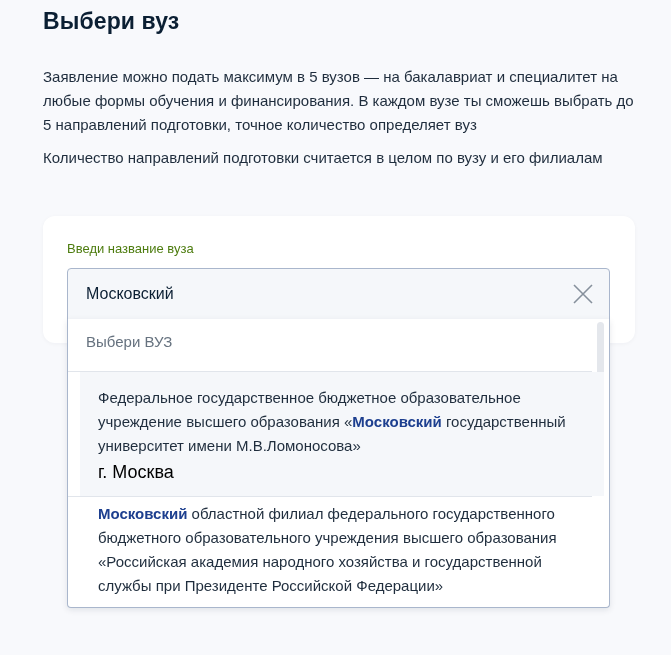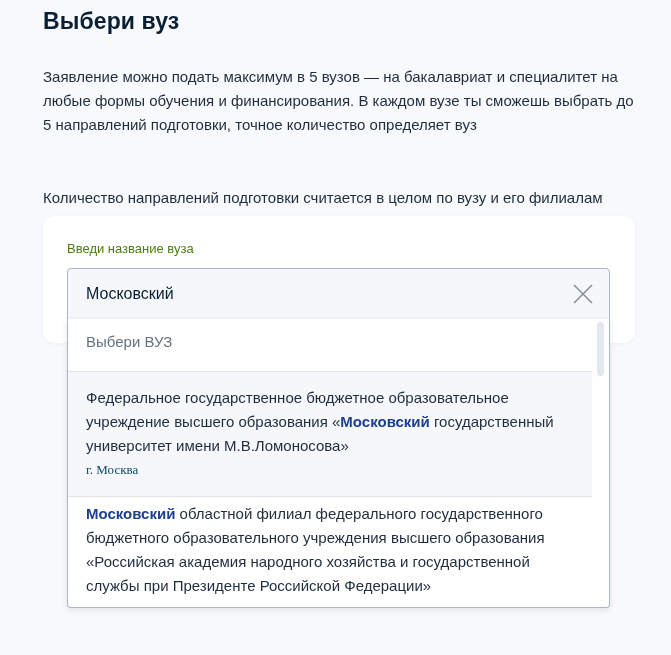--- a/index.html
+++ b/index.html
@@ -13,21 +13,21 @@
   .title {
     position: absolute; left: 43px; top: 8px;
     font-size: 23px; font-weight: bold; letter-spacing: 0.1px;
     color: #0b1f33; margin: 0;
   }
   .para {
     position: absolute; left: 43px; width: 600px;
     font-size: 15px; line-height: 24px; color: #1f2d3d; margin: 0;
   }
   .p1 { top: 57px; margin-top: 8px; }
-  .p2 { top: 146px; margin-top: 40px; }
+  .p2 { top: 146px; }
   .card {
     position: absolute; left: 43px; top: 216px; width: 592px; height: 127px;
     background: #ffffff; border-radius: 12px;
     box-shadow: 0 1px 4px rgba(11,31,51,0.04);
   }
   .field-label {
     position: absolute; left: 67px; top: 241px;
     font-size: 13px; color: #4d7c0f;
   }
   .input-box {
@@ -53,28 +53,28 @@
     position: absolute; right: 5px; top: 3px; width: 7px; height: 54px;
     background: #e4e7ec; border-radius: 4px;
   }
   .placeholder-opt {
     position: absolute; left: 18px; top: 14px; font-size: 15px; color: #66727f;
   }
   .divider {
     position: absolute; left: 0; width: 524px; height: 1px; background: #e1e5eb;
   }
   .item {
-    position: absolute; left: 0; width: 524px; box-sizing: border-box;
+    position: absolute; left: 12px; width: 524px; box-sizing: border-box;
     padding: 0 18px; cursor: pointer;
   }
   .item1 { top: 53px; height: 124px; background: #f5f7fa; padding-top: 14px; }
   .item2 { top: 179px; height: 110px; padding-top: 4px; }
   .item-text { font-size: 15px; line-height: 24px; color: #1f2d3d; }
   .hl { color: #1d3f8f; font-weight: bold; }
-  .item-city { font-size: 13px; color: #0c4a6e; margin-top: 4px; font-family: Liberation Serif, serif; }
+  .item-city { font-size: 18px; color: #000000; margin-top: 4px; }
 </style>
 </head>
 <body>
 
 <h1 class="title">Выбери вуз</h1>
 <p class="para p1">Заявление можно подать максимум в 5 вузов — на бакалавриат и специалитет на любые формы обучения и финансирования. В каждом вузе ты сможешь выбрать до 5 направлений подготовки, точное количество определяет вуз</p>
 <p class="para p2">Количество направлений подготовки считается в целом по вузу и его филиалам</p>
 
 <div class="card"></div>
 

